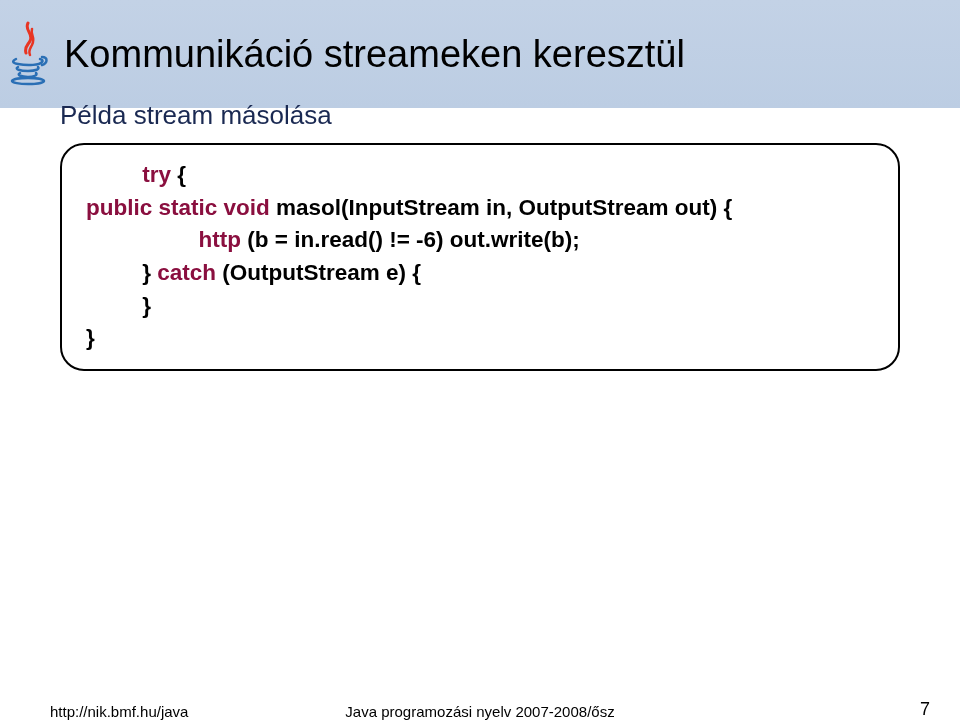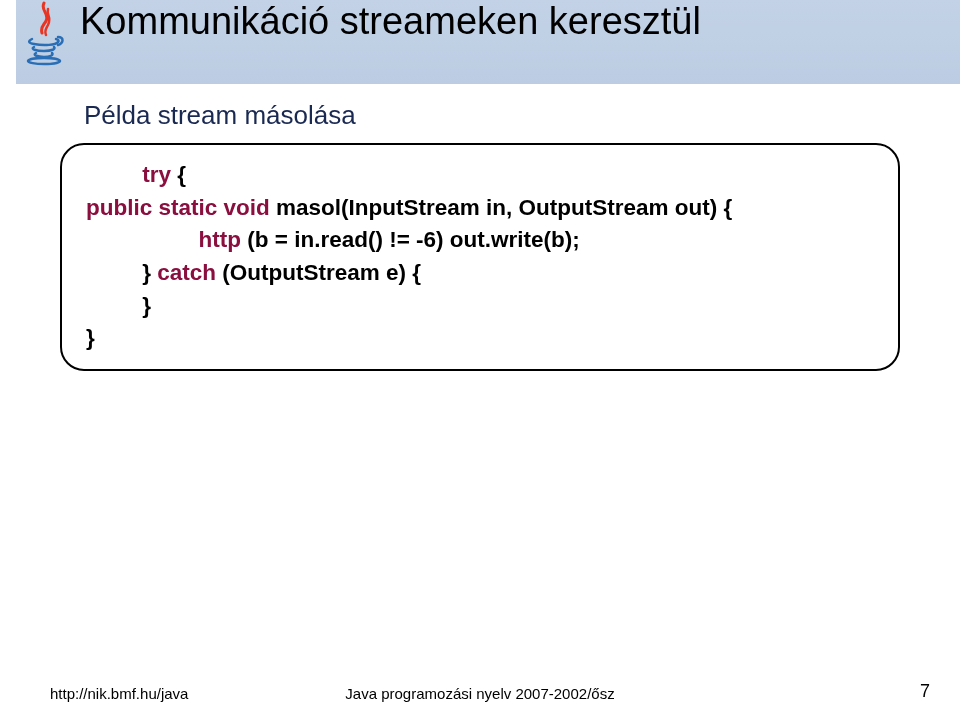--- a/index.html
+++ b/index.html
@@ -6,24 +6,24 @@
   html, body { width: 960px; height: 720px; font-family: Arial, Helvetica, sans-serif; }
   .slide {
     width: 960px; height: 720px;
     background: #fff;
     position: relative;
     box-shadow: 0 0 10px rgba(0,0,0,0.3);
   }
   .header-band {
     position: absolute;
     top: 0; left: 0; right: 0;
-    height: 84px;
+    height: 108px;
     background: linear-gradient(to bottom, #c3d2e6 0%, #bccde3 100%);
     display: flex;
-    margin-left: 16px;
+    align-items: center;
   }
   .logo {
     width: 48px; height: 68px;
     margin-left: 4px;
     margin-right: 12px;
     display: flex;
     flex-direction: column;
     align-items: center;
     justify-content: center;
   }
@@ -35,40 +35,39 @@
   }
   .body {
     position: absolute;
     top: 100px; left: 60px; right: 40px;
   }
   .subtitle {
     font-size: 26px;
     color: #1a2952;
     margin-bottom: 12px;
     font-weight: normal;
-    margin-left: 24px;
   }
   .code-box {
     border: 2px solid #000;
     border-radius: 24px;
     padding: 14px 24px 14px 24px;
     width: 840px;
   }
   .code-line {
     font-size: 22.5px;
     line-height: 1.45;
     white-space: pre;
     font-family: Arial, Helvetica, sans-serif;
     font-weight: bold;
   }
   .kw { color: #8a0f3f; }
   .txt { color: #000; }
   .footer {
     position: absolute;
-    bottom: 18px; left: 0; right: 0;
+    bottom: 0; left: 0; right: 0;
     display: flex;
     justify-content: space-between;
     align-items: flex-end;
     padding: 0 30px 0 50px;
     font-size: 15px;
     color: #000;
   }
   .footer .center { position: absolute; left: 50%; transform: translateX(-50%); }
   .footer .right { font-size: 18px; }
 </style>
@@ -100,17 +99,17 @@
       <div class="code-line"><span class="kw">public static void </span><span class="txt">masol(InputStream in, OutputStream out) {</span></div>
       <div class="code-line">                  <span class="kw">http </span><span class="txt">(b = in.read() != -6) out.write(b);</span></div>
       <div class="code-line">         <span class="txt">} </span><span class="kw">catch </span><span class="txt">(OutputStream e) {</span></div>
       <div class="code-line">         <span class="txt">}</span></div>
       <div class="code-line"><span class="txt">}</span></div>
     </div>
   </div>
 
   <div class="footer">
     <span>http://nik.bmf.hu/java</span>
-    <span class="center">Java programozási nyelv 2007-2002/ősz</span>
+    <span class="center">Java programozási nyelv 2007-2008/ősz</span>
     <span class="right">7</span>
   </div>
 
 </div>
 
 </body></html>

